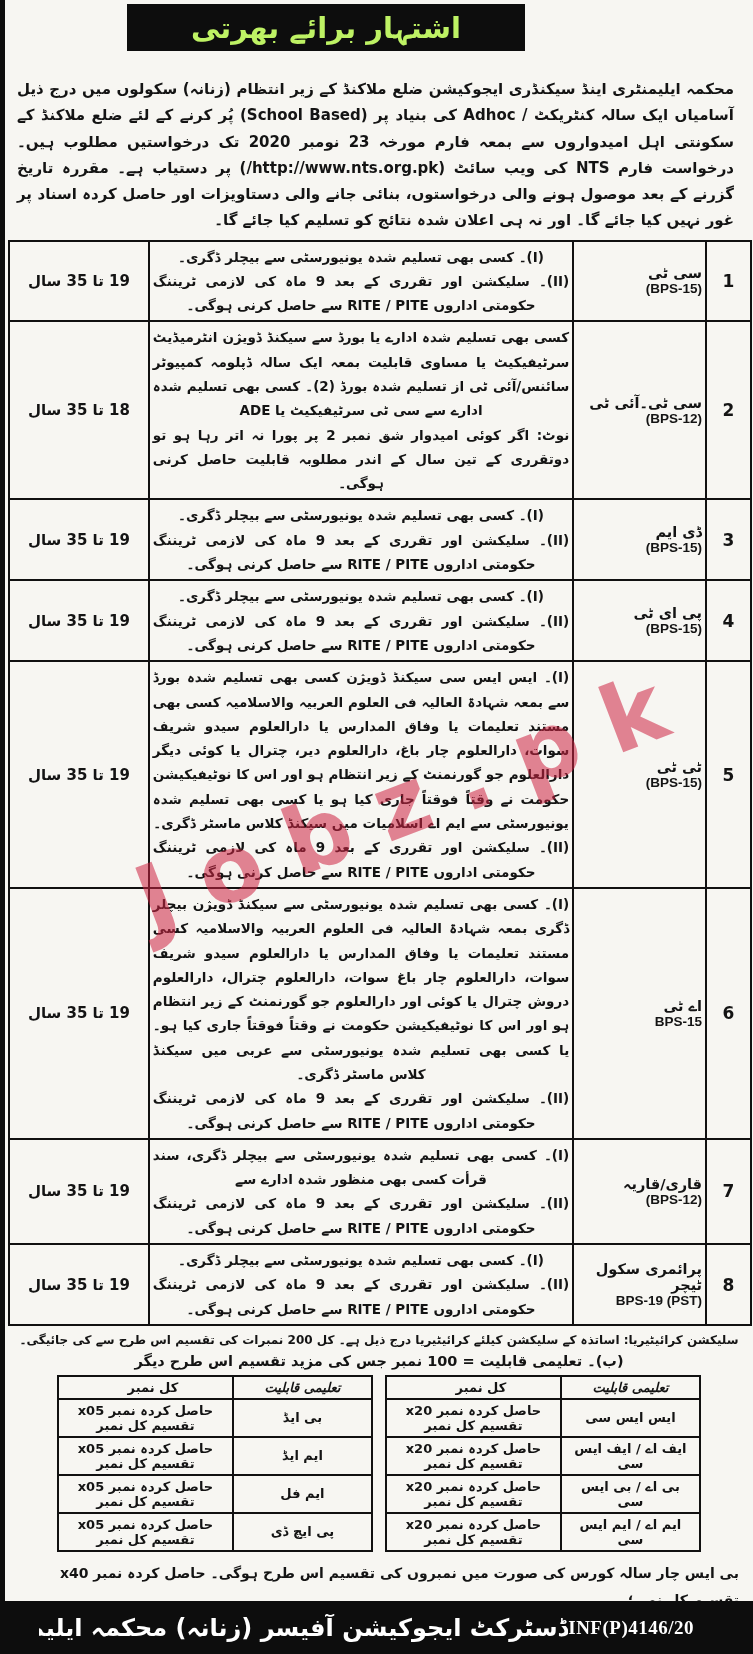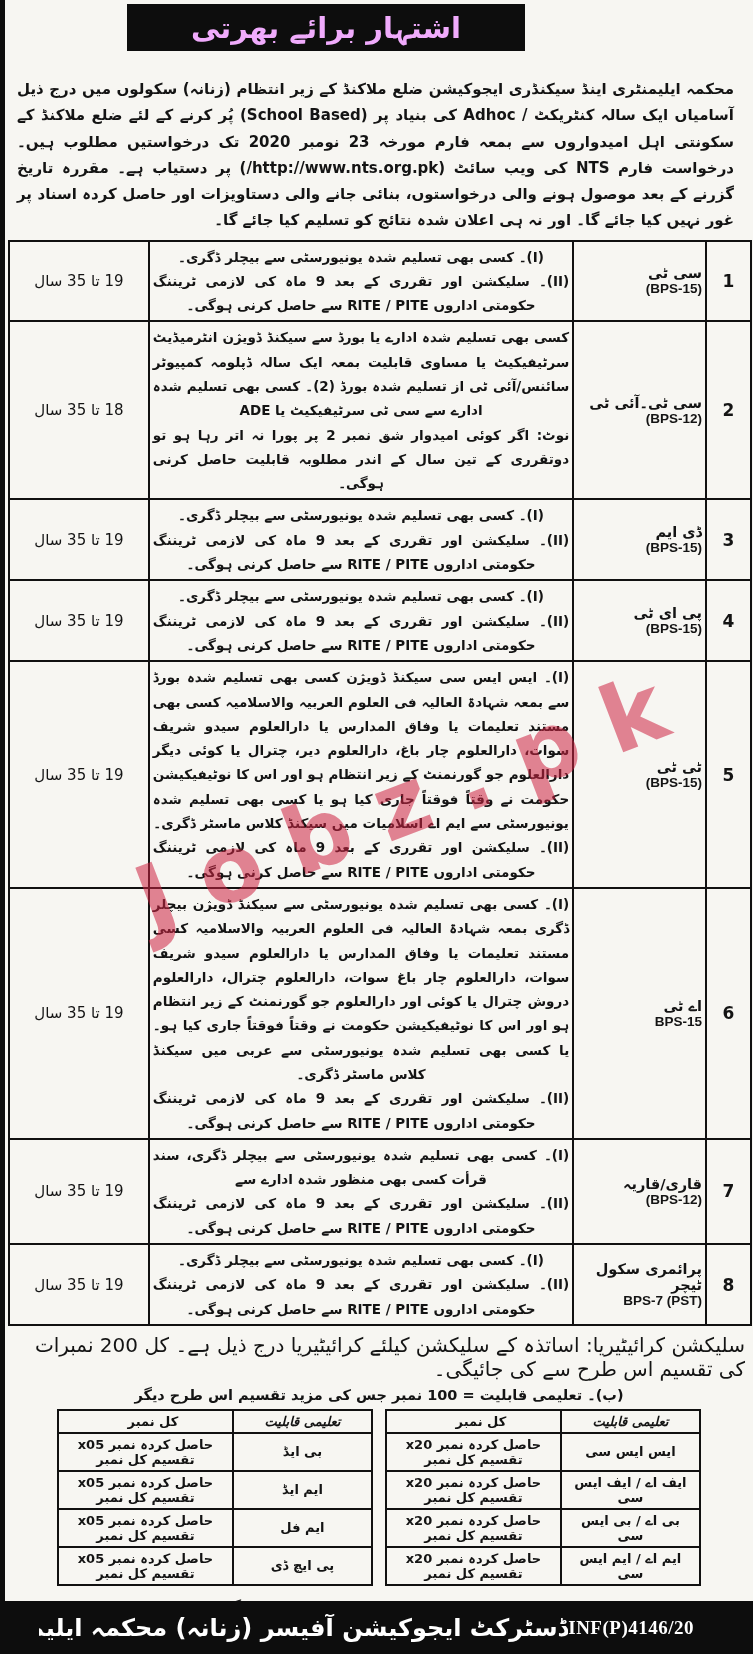--- a/index.html
+++ b/index.html
@@ -5,40 +5,40 @@
   * { margin:0; padding:0; box-sizing:border-box; }
   html,body { background:#888; }
   .page {
     position:relative; width:753px; height:1654px; margin:0 auto;
     background:#f7f6f2; color:#141414; overflow:hidden;
     border-left:5px solid #0d0d0d;
     font-family:"DejaVu Sans","Liberation Sans",sans-serif;
   }
   .title-box {
     margin:4px 0 0 122px; width:398px; height:47px; background:#0d0d0d;
-    color:#f0abfc; display:flex; align-items:center; justify-content:center;
+    color:#bef264; display:flex; align-items:center; justify-content:center;
     font-size:29px; font-weight:bold; direction:rtl;
   }
   .intro {
     direction:rtl; text-align:justify; padding:8px 19px 4px 12px;
     font-size:15px; line-height:1.75; font-weight:bold;margin-top:17px;
   }
   table.jobs {
     width:744px; margin:2px 0 0 3px; border-collapse:collapse; direction:rtl;
     font-size:13.5px;
   }
   table.jobs td { border:2.5px solid #111; vertical-align:middle; padding:3px 3px; }
   td.c-sno { width:45px; text-align:center; font-size:17px; font-weight:bold; }
   td.c-post { width:133px; font-weight:bold; font-size:14.5px; }
   td.c-req { width:425px; }
-  td.c-age { width:140px; text-align:center; font-weight:normal; font-size:15px; }
+  td.c-age { width:140px; text-align:center; font-weight:bold; font-size:15px; }
   .req-line { direction:rtl; text-align:justify; text-align-last:center; line-height:1.8; font-weight:bold; }
   .post-scale { font-family:"Liberation Sans",sans-serif; font-size:13.5px; }
   .criteria-heading {
-    direction:rtl; font-size:20px; font-weight:normal; padding:7px 8px 2px;
+    direction:rtl; text-align:center; font-size:12px; font-weight:bold; padding:7px 8px 2px;
   }
   .criteria-line {
     direction:rtl; display:flex; justify-content:space-around; font-size:14.5px;
     font-weight:bold; padding:4px 20px 6px;
   }
   .subtables {
     direction:rtl; display:flex; justify-content:space-between; padding:0 52px;
   }
   table.marks { border-collapse:collapse; direction:rtl; font-size:13px; width:316px; }
   table.marks td, table.marks th { border:2.5px solid #111; padding:3px 4px; text-align:center; font-weight:bold; }
@@ -167,21 +167,21 @@
         <td class="c-req">
             <div class="req-line">(I)۔ کسی بھی تسلیم شدہ یونیورسٹی سے بیچلر ڈگری، سند قرأت کسی بھی منظور شدہ ادارے سے</div>
             <div class="req-line">(II)۔ سلیکشن اور تقرری کے بعد 9 ماہ کی لازمی ٹریننگ حکومتی اداروں RITE / PITE سے حاصل کرنی ہوگی۔</div>
           </td>
         <td class="c-age">19 تا 35 سال</td>
       </tr>
       <tr>
         <td class="c-sno">8</td>
         <td class="c-post">
             <div>پرائمری سکول ٹیچر</div>
-            <div class="post-scale">BPS-7 (PST)</div>
+            <div class="post-scale">BPS-19 (PST)</div>
           </td>
         <td class="c-req">
             <div class="req-line">(I)۔ کسی بھی تسلیم شدہ یونیورسٹی سے بیچلر ڈگری۔</div>
             <div class="req-line">(II)۔ سلیکشن اور تقرری کے بعد 9 ماہ کی لازمی ٹریننگ حکومتی اداروں RITE / PITE سے حاصل کرنی ہوگی۔</div>
           </td>
         <td class="c-age">19 تا 35 سال</td>
       </tr>
     </tbody>
   </table>
 

